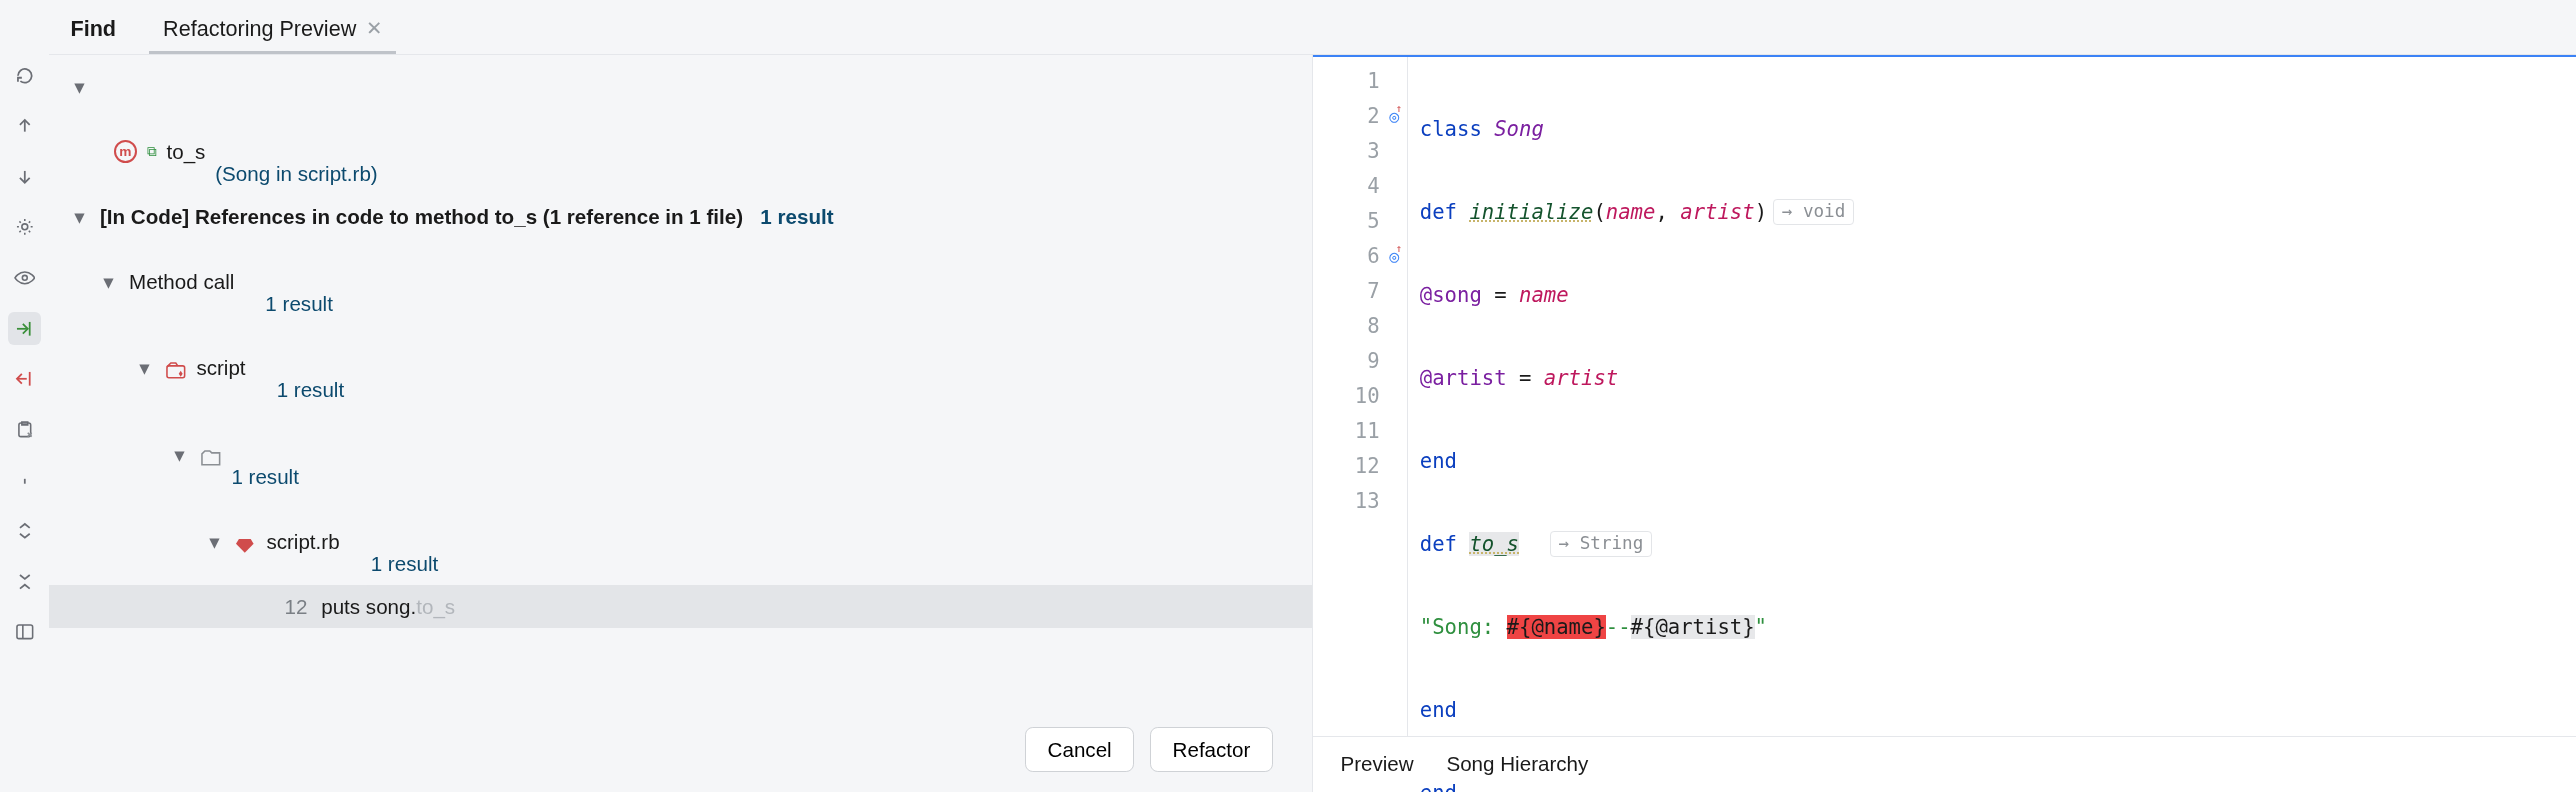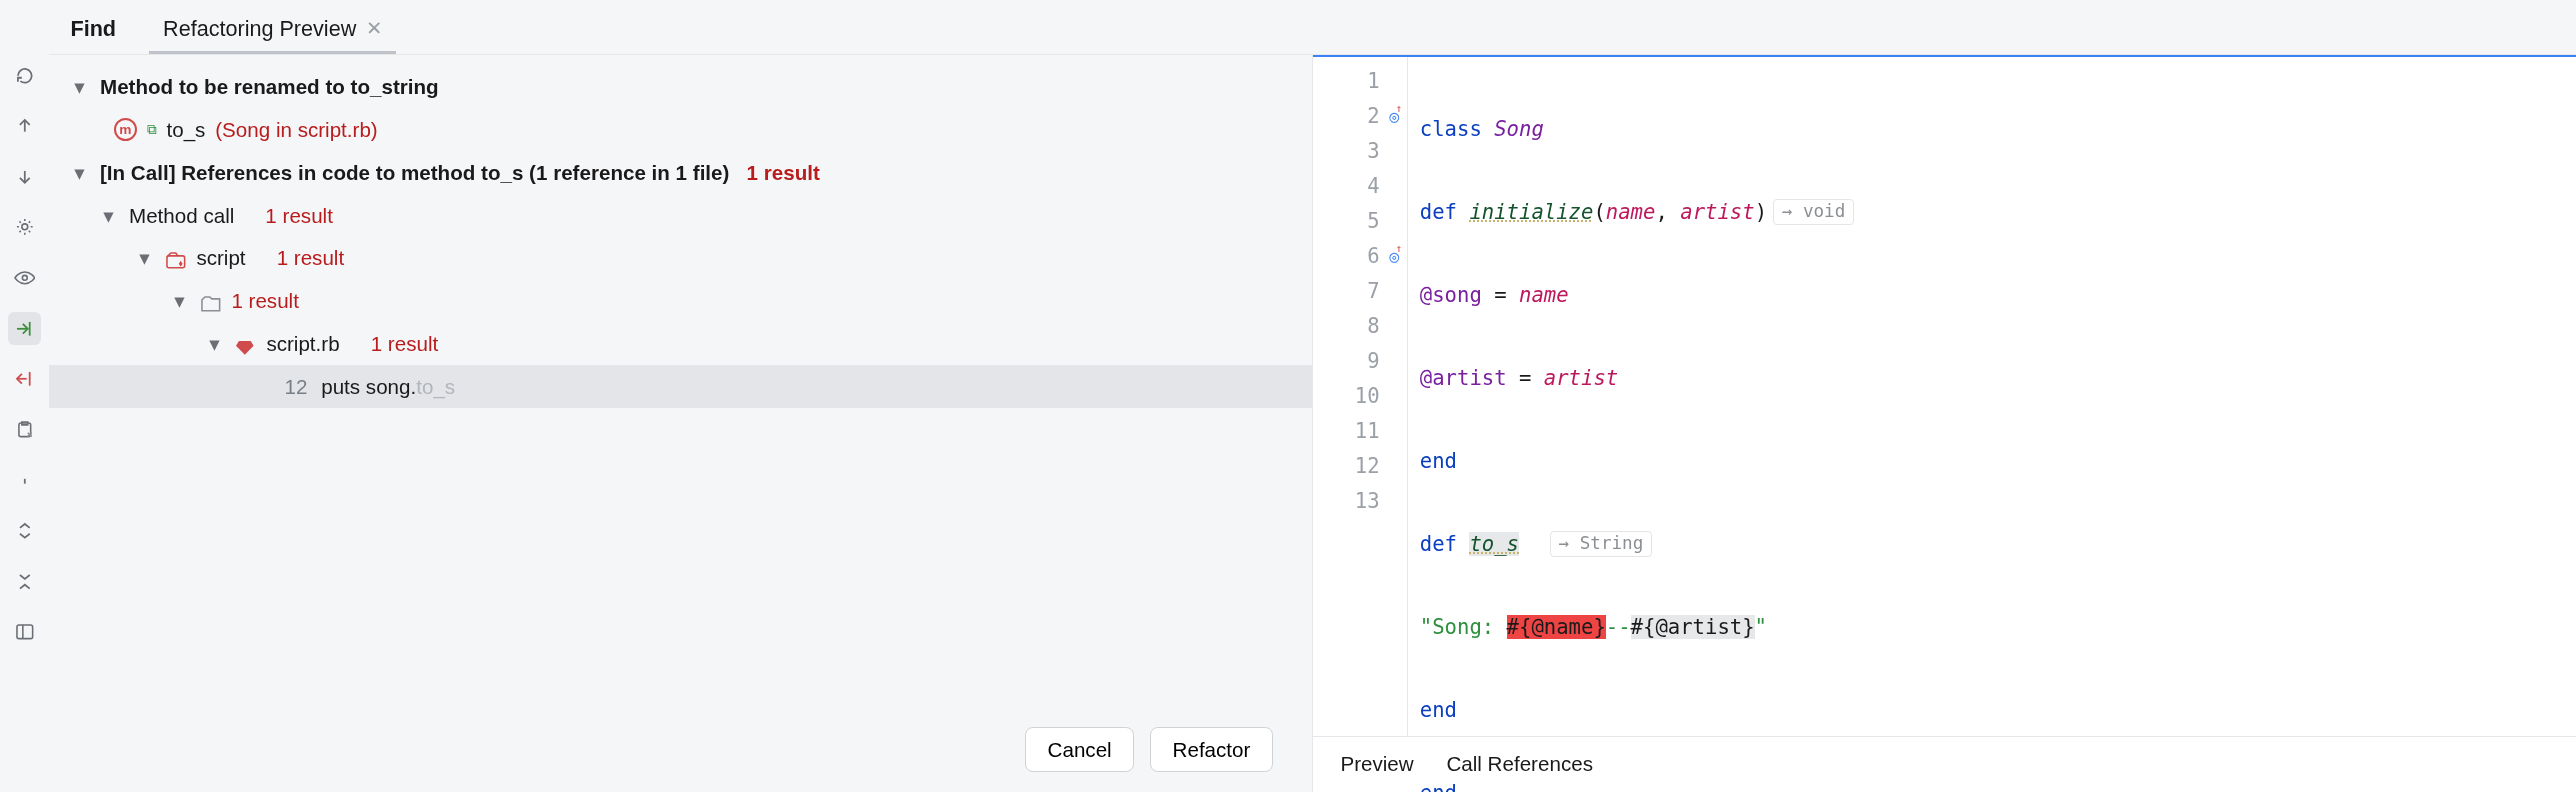--- a/index.html
+++ b/index.html
@@ -15,21 +15,21 @@
     .tab.active { border-bottom-color: #bfc3c9; }
     .tab.bold { font-weight: 600; }
     .tab .close { color: #9aa0a6; font-size: 19.6px; }
     .split { display: flex; flex: 1 1 auto; min-height: 0; border-top: 1px solid #e5e7eb; }
     .left { flex: 0 0 1264px; display: flex; flex-direction: column; padding-top: 9.8px; min-width: 0; border-right: 1px solid #e5e7eb; }
     .tree { overflow: auto; flex: 1 1 auto; }
     .row { display: flex; align-items: center; gap: 9.8px; padding: 3.9px 9.8px; line-height: 35px; white-space: nowrap; }
     .row .chev { flex: 0 0 21.6px; color: #6b6e75; display: inline-flex; align-items: center; justify-content: center; cursor: pointer; }
     .row .indent { display: inline-block; }
     .bold { font-weight: 700; }
-    .sub { color: #b91c1c; }
+    .sub { color: #0c4a6e; margin-top: 44px; }
     .icon-slot { display: inline-flex; align-items: center; justify-content: center; }
     .m-icon { width: 23.5px; height: 23.5px; border: 2px solid #d04c4c; border-radius: 50%; display: inline-flex; align-items: center; justify-content: center; font-size: 13.7px; color: #d04c4c; font-weight: 700; }
     .link-ic { color: #2e8f3e; font-size: 13.7px; }
     .pkg-ic { width: 21.6px; height: 21.6px; display:inline-block; }
     .folder-ic { width: 21.6px; height: 21.6px; display:inline-block; }
     .ruby-ic { width: 21.6px; height: 21.6px; display:inline-block; }
     .row.selected { background: #e3e5e8; }
     .usage-line { display: flex; align-items: center; gap: 13.7px; }
     .usage-line .ln { color: #7a7f85; }
     .footer-btns { padding: 19.6px 39px; display: flex; gap: 15.7px; justify-content: flex-end; }
@@ -145,36 +145,35 @@
         <span class="close">✕</span>
       </div>
     </div>
 
     <div class="split">
       <div class="left">
         <div class="tree">
           <div class="row">
             <span class="indent" style="width:0"></span>
             <span class="chev">▾</span>
-            <span class="bold">Method to be renamed to to_string</span>
           </div>
           <div class="row">
             <span class="indent" style="width:45px"></span>
             <span class="icon-slot">
                 <span class="m-icon">m</span>
               </span>
             <span class="link-ic">⧉</span>
             <span>to_s</span>
             <span class="sub">(Song in script.rb)</span>
           </div>
           <div class="row">
             <span class="indent" style="width:0"></span>
             <span class="chev">▾</span>
             <span>
-              <span class="bold">[In Call] </span><span class="bold">References in code to method to_s (1 reference in 1 file)</span>
+              <span class="bold">[In Code] </span><span class="bold">References in code to method to_s (1 reference in 1 file)</span>
               &nbsp;&nbsp;<span class="sub bold">1 result</span>
             </span>
           </div>
           <div class="row">
             <span class="indent" style="width:29px"></span>
             <span class="chev">▾</span>
             <span>Method call</span>&nbsp;&nbsp;
             <span class="sub">1 result</span>
           </div>
           <div class="row">
@@ -277,19 +276,19 @@
             <div class="c-row">  <span class="kw">end</span></div>
             <div class="c-row"><span class="kw">end</span></div>
             
             
             
             
           </div>
         </div>
         <div class="bottom-tabs">
           <div class="bt">Preview</div>
-          <div class="bt">Call References</div>
+          <div class="bt">Song Hierarchy</div>
         </div>
       </div>
     </div>
   </div>
 </div>
 
 
 </body></html>

